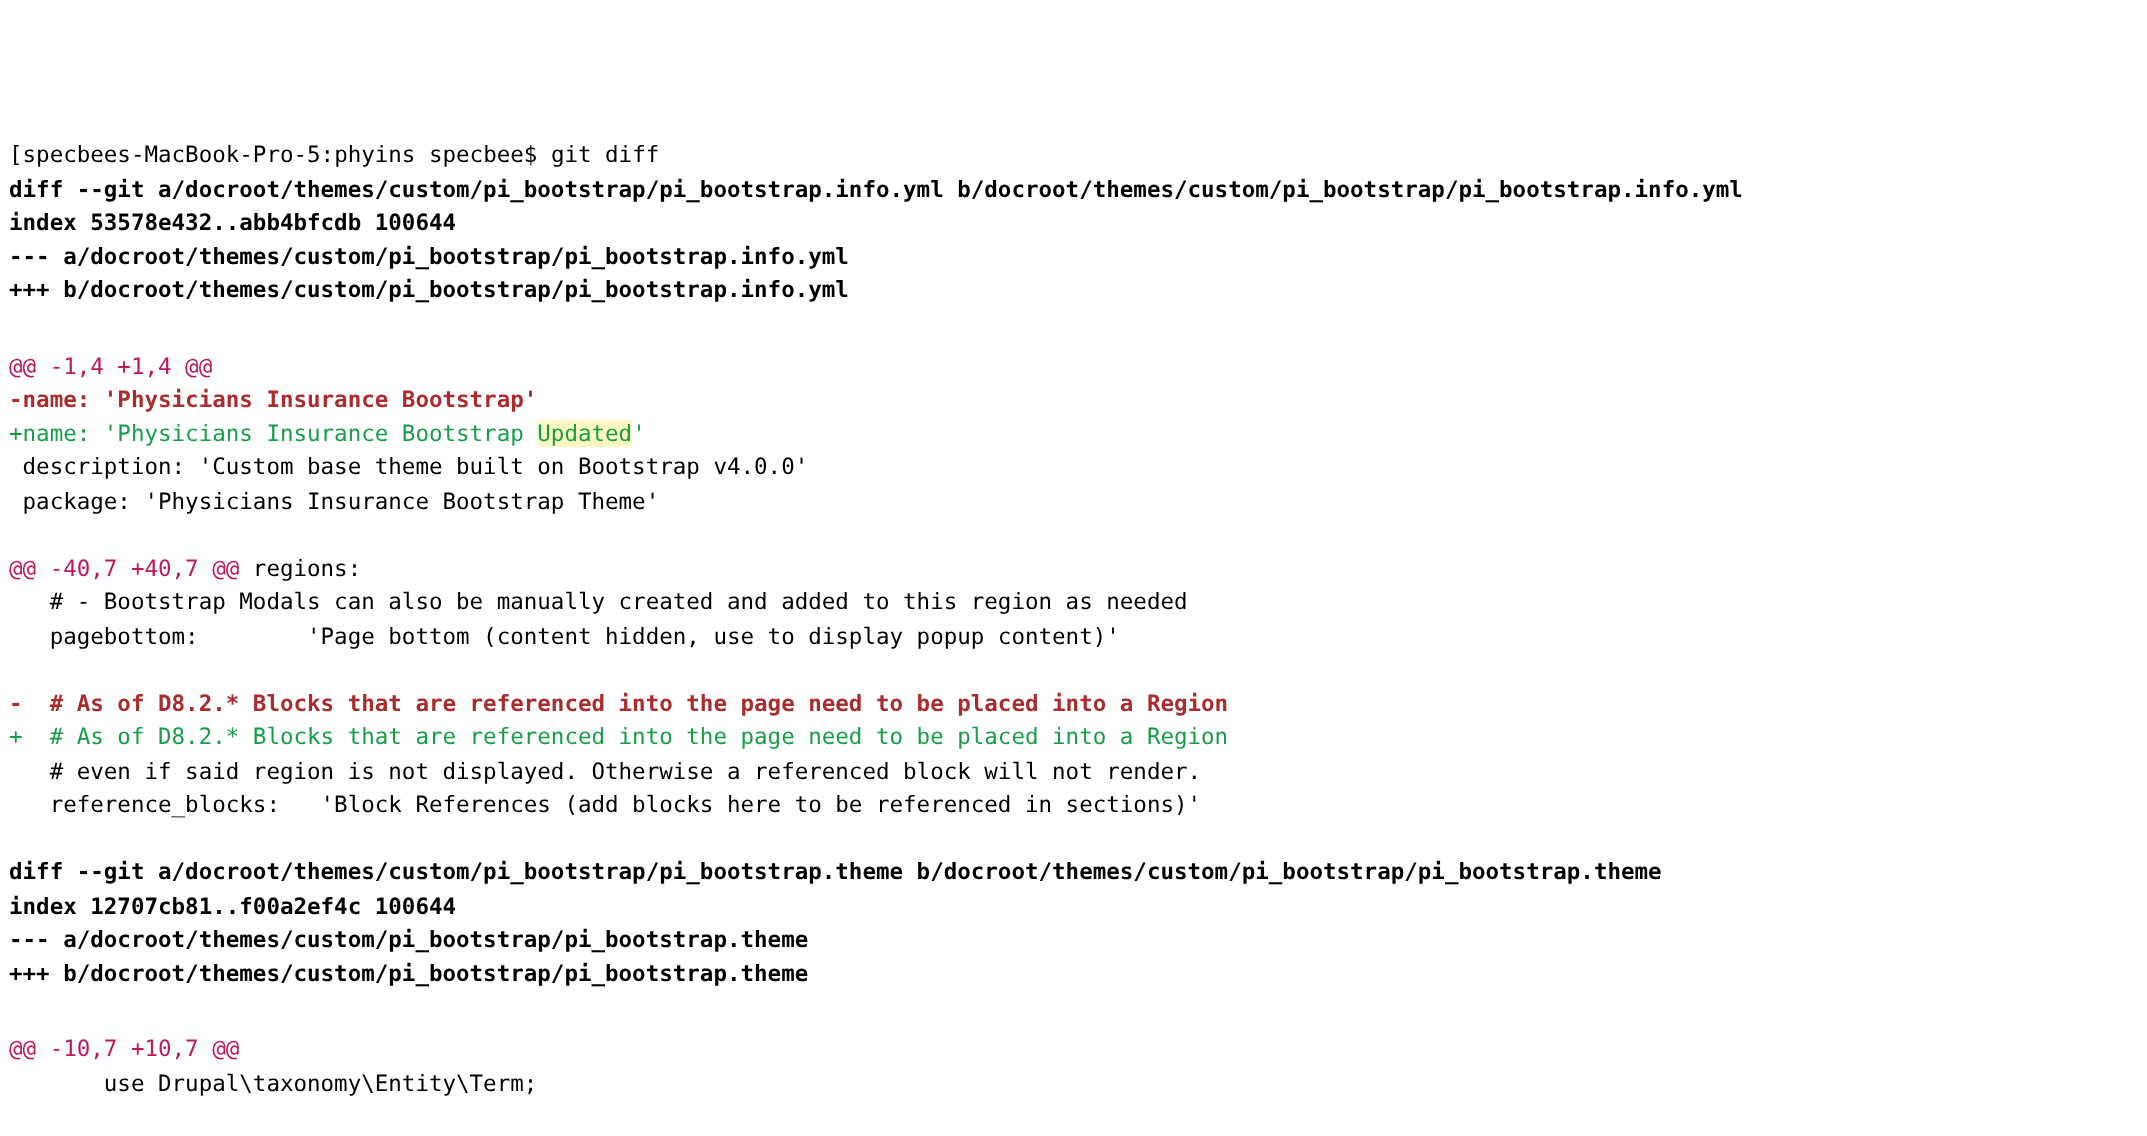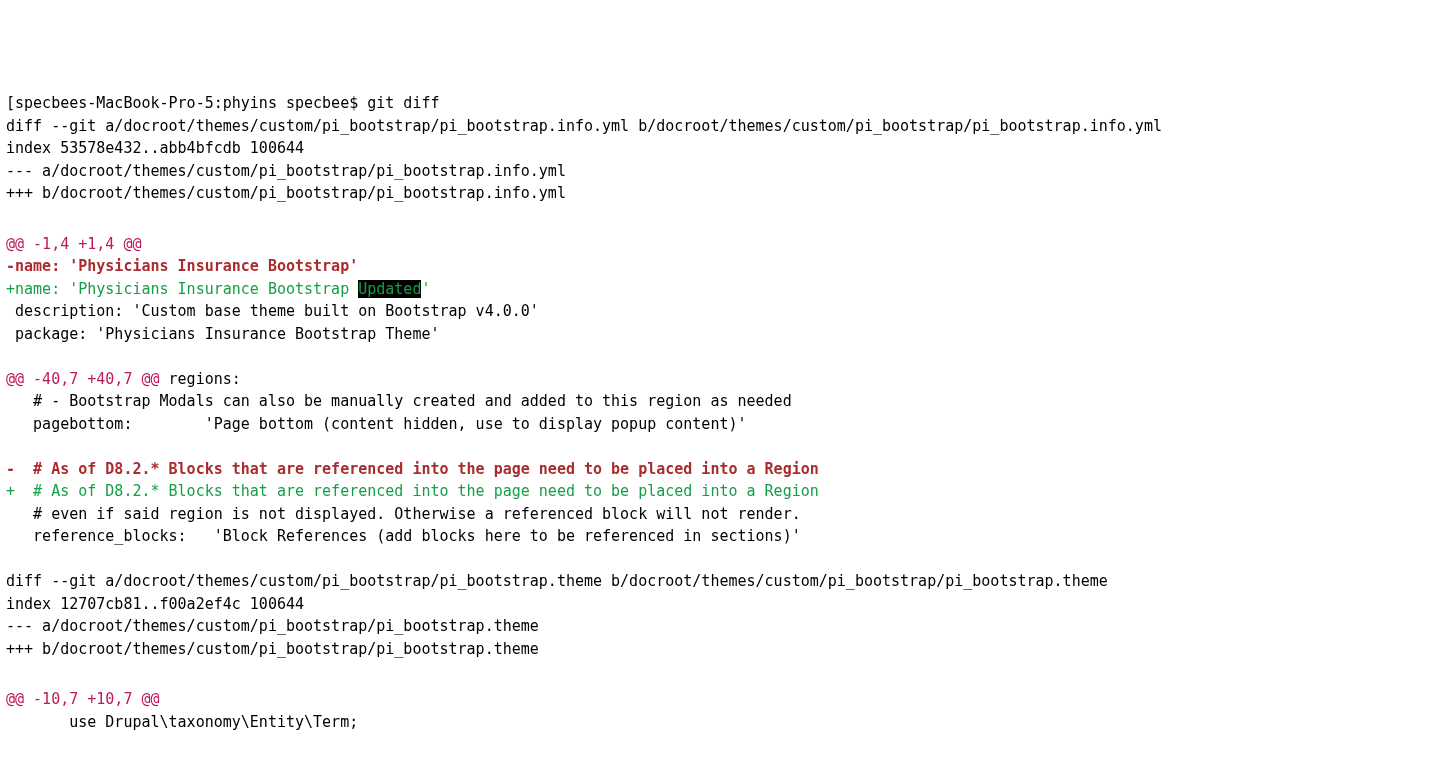--- a/index.html
+++ b/index.html
@@ -5,25 +5,25 @@
     * { margin: 0; padding: 0; box-sizing: border-box; }
     body {
       font-family: "Menlo", "Monaco", "Consolas", monospace;
       font-size: 15px;
       line-height: 1.5;
       background: #ffffff;
       color: #000000;
       padding: 2px 6px;
       white-space: pre;
     }
-    .bold { font-weight: normal; }
+    .bold { font-weight: bold; }
     .cyan { color: #be185d; margin-top: 28px; }
     .red { color: #a92d2e; font-weight: bold; }
     .green { color: #169e47; }
-    .hl-green { background-color: #000000; }
+    .hl-green { background-color: #fef9c3; }
     .hl-darkred { background-color: #7a1313; }
     .line { display: block; min-height: 1.5em; }
   </style>
 </head>
 <body>
 
 
 
 <div><span class="line"><span>[</span><span>specbees-MacBook-Pro-5</span><span>:</span><span>phyins</span> <span>specbee</span><span>$</span> <span>git diff</span></span><span class="line bold">diff --git a/docroot/themes/custom/pi_bootstrap/pi_bootstrap.info.yml b/docroot/themes/custom/pi_bootstrap/pi_bootstrap.info.yml</span><span class="line bold">index 53578e432..abb4bfcdb 100644</span><span class="line bold">--- a/docroot/themes/custom/pi_bootstrap/pi_bootstrap.info.yml</span><span class="line bold">+++ b/docroot/themes/custom/pi_bootstrap/pi_bootstrap.info.yml</span><span class="line cyan">@@ -1,4 +1,4 @@</span><span class="line red">-name: 'Physicians Insurance Bootstrap'</span><span class="line green"><span>+name: 'Physicians Insurance Bootstrap </span><span class="hl-green">Updated</span><span>'</span></span><span class="line"> description: 'Custom base theme built on Bootstrap v4.0.0'</span><span class="line"> package: 'Physicians Insurance Bootstrap Theme'</span><span class="line"> </span><span class="line"><span class="cyan">@@ -40,7 +40,7 @@</span><span> regions:</span></span><span class="line">   # - Bootstrap Modals can also be manually created and added to this region as needed</span><span class="line">   pagebottom:        'Page bottom (content hidden, use to display popup content)'</span><span class="line"> </span><span class="line red">-  # As of D8.2.* Blocks that are referenced into the page need to be placed into a Region</span><span class="line green">+  # As of D8.2.* Blocks that are referenced into the page need to be placed into a Region</span><span class="line">   # even if said region is not displayed. Otherwise a referenced block will not render.</span><span class="line">   reference_blocks:   'Block References (add blocks here to be referenced in sections)'</span><span class="line"> </span><span class="line bold">diff --git a/docroot/themes/custom/pi_bootstrap/pi_bootstrap.theme b/docroot/themes/custom/pi_bootstrap/pi_bootstrap.theme</span><span class="line bold">index 12707cb81..f00a2ef4c 100644</span><span class="line bold">--- a/docroot/themes/custom/pi_bootstrap/pi_bootstrap.theme</span><span class="line bold">+++ b/docroot/themes/custom/pi_bootstrap/pi_bootstrap.theme</span><span class="line cyan">@@ -10,7 +10,7 @@</span><span class="line">       use Drupal\taxonomy\Entity\Term;</span><span class="line"> </span><span class="line">       /*</span><span class="line red"><span>-</span><span>              BETTER DEBUG:</span></span><span class="line"><span class="green">+</span><span class="hl-darkred">              </span><span class="green">BETTER DEBUG: Updated</span><span class="hl-darkred"> </span></span></div>
 

